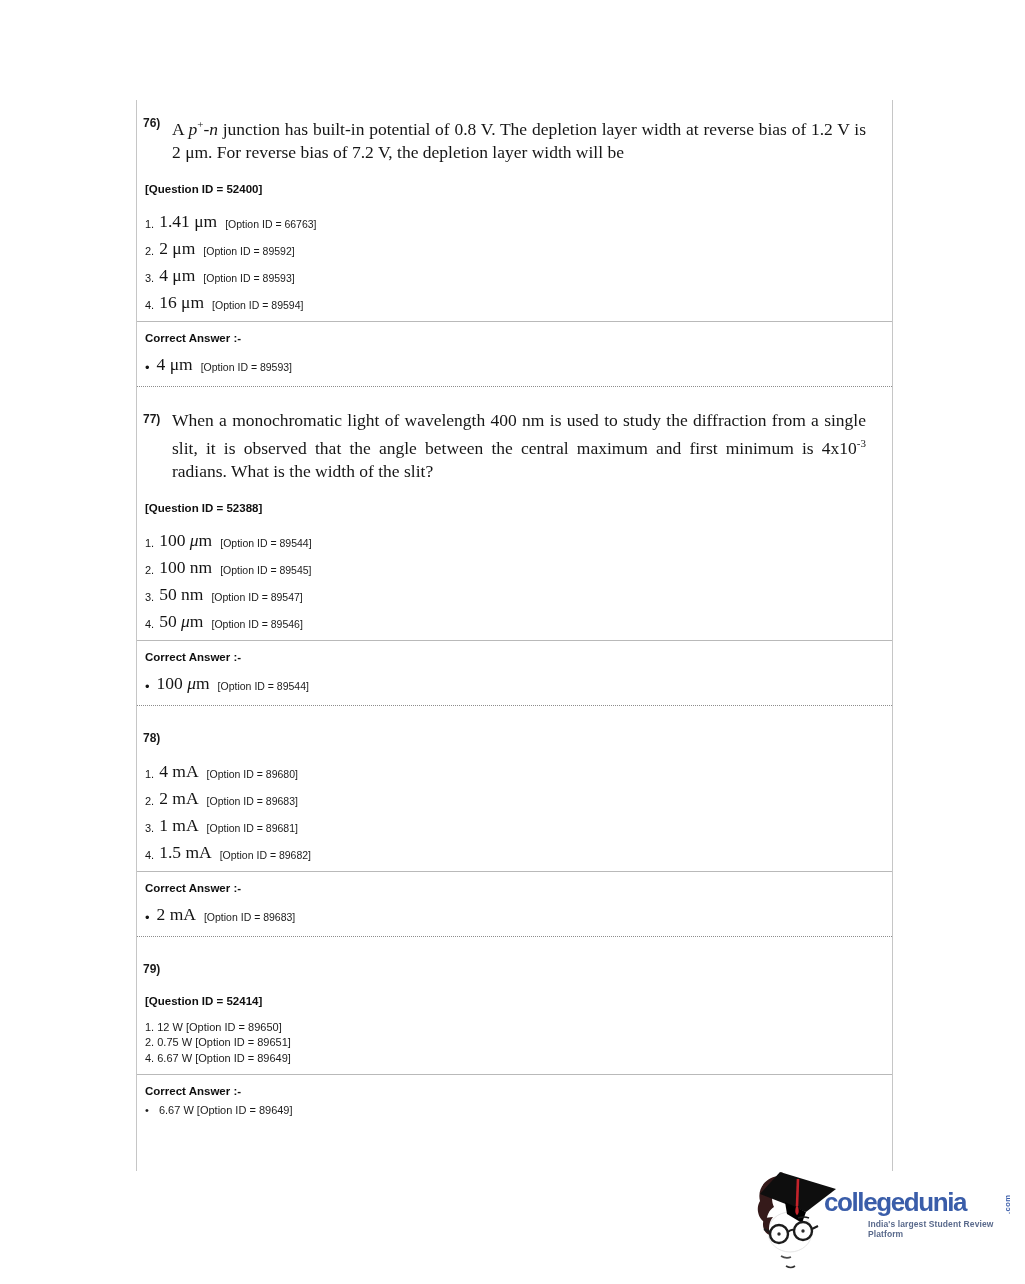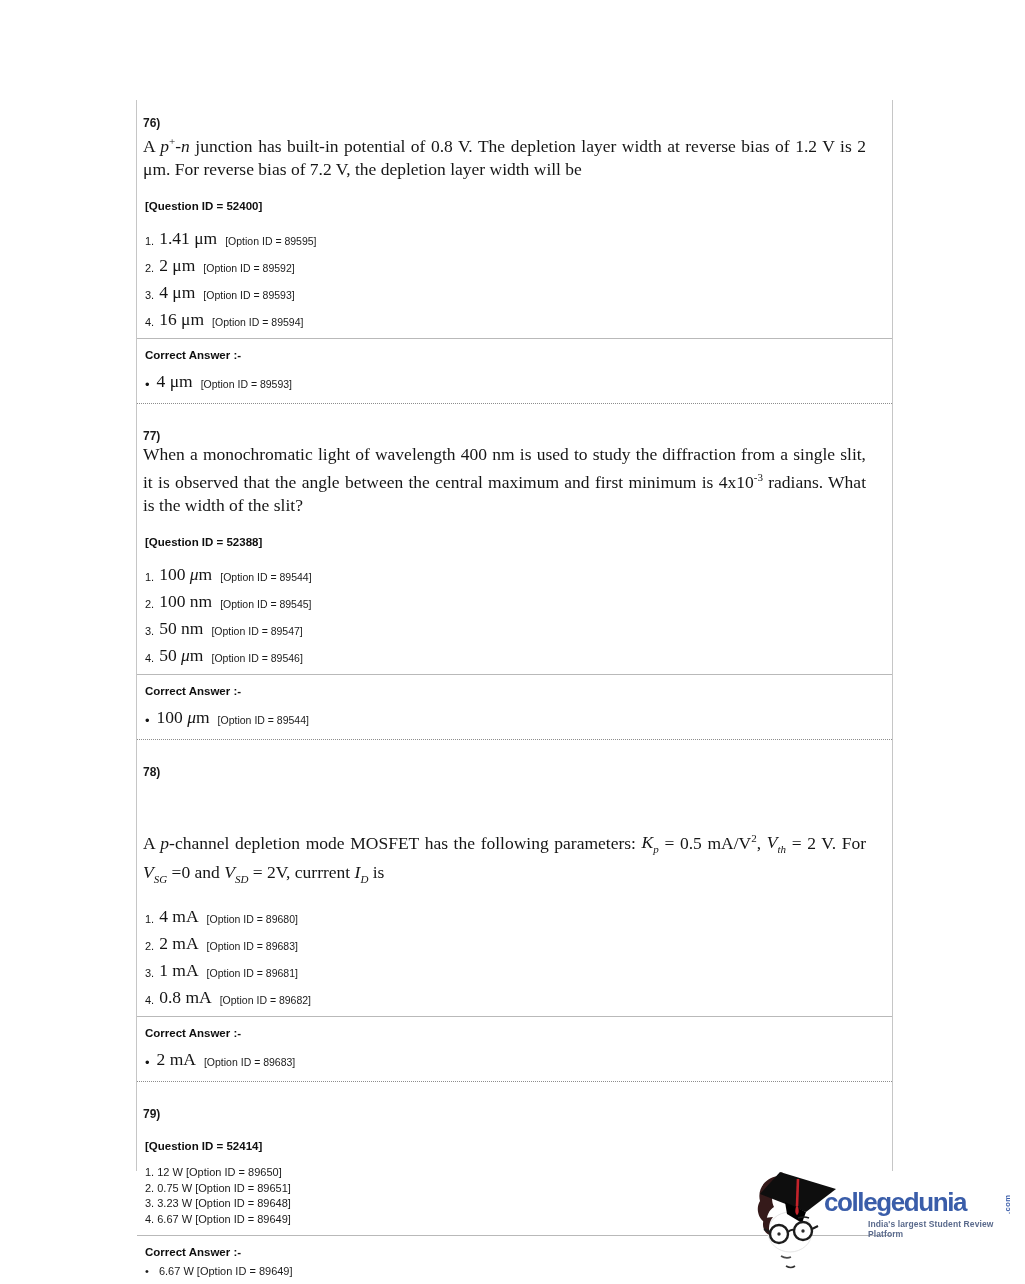--- a/index.html
+++ b/index.html
@@ -4,21 +4,21 @@
 <style>
   html,body{margin:0;padding:0;}
   body{
     width:1025px;height:1284px;position:relative;background:#ffffff;
     font-family:"Liberation Sans",sans-serif;color:#141414;overflow:hidden;
   }
   .sheet{
     position:absolute;left:136px;top:100px;width:757px;height:1071px;
     border-left:1px solid #c6c6c6;border-right:1px solid #c6c6c6;box-sizing:border-box;
   }
-  .q-head{display:flex;padding:13px 26px 0 6px;flex-direction:column;}
+  .q-head{display:flex;padding:13px 26px 0 6px;}
   .q-num{font-weight:bold;font-size:12px;width:29px;flex:none;padding-top:3px;color:#1a1a1a;}
   .q-text{
     flex:1;font-family:"Liberation Serif",serif;font-size:17.5px;line-height:23px;
     text-align:justify;color:#161616;
   }
   .q-text sup{font-size:11px;}
   .q-text sub{font-size:11px;}
   .qid{font-weight:bold;font-size:11.5px;margin:19px 0 0 8px;color:#0f0f0f;}
   .options{margin:13px 0 9px 8px;}
   .opt{display:flex;align-items:flex-end;margin-bottom:4px;height:23px;}
@@ -57,21 +57,21 @@
   <section>
     <div class="q-head">
       <span class="q-num">76)</span>
       <div class="q-text">A <i>p</i><sup>+</sup>-<i>n</i> junction has built-in potential of 0.8 V. The depletion layer width at reverse bias of 1.2 V is 2 μm. For reverse bias of 7.2 V, the depletion layer width will be</div>
     </div>
     <div class="qid">[Question ID = 52400]</div>
     <div class="options">
       <div class="opt">
         <span class="opt-num">1.</span>
         <span class="opt-val">1.41 μm</span>
-        <span class="opt-id">[Option ID = 89595]</span>
+        <span class="opt-id">[Option ID = 66763]</span>
       </div>
       <div class="opt">
         <span class="opt-num">2.</span>
         <span class="opt-val">2 μm</span>
         <span class="opt-id">[Option ID = 89592]</span>
       </div>
       <div class="opt">
         <span class="opt-num">3.</span>
         <span class="opt-val">4 μm</span>
         <span class="opt-id">[Option ID = 89593]</span>
@@ -126,41 +126,40 @@
       <span class="bullet">•</span>
       <span class="opt-val">100 <i>μ</i>m</span>
       <span class="opt-id">[Option ID = 89544]</span>
     </div>
     <div class="dotted"></div>
   </section>
 
   <section>
     <div class="q-head" style="padding-top:22px;gap:48px;">
       <span class="q-num">78)</span>
-      <div class="q-text">A <i>p</i>-channel depletion mode MOSFET has the following parameters: <i>K<sub>p</sub></i> = 0.5 mA/V<sup>2</sup>, <i>V<sub>th</sub></i> = 2 V. For <i>V<sub>SG</sub></i> =0 and <i>V<sub>SD</sub></i> = 2V, currrent <i>I<sub>D</sub></i> is</div>
     </div>
     <div class="options">
       <div class="opt">
         <span class="opt-num">1.</span>
         <span class="opt-val">4 mA</span>
         <span class="opt-id">[Option ID = 89680]</span>
       </div>
       <div class="opt">
         <span class="opt-num">2.</span>
         <span class="opt-val">2 mA</span>
         <span class="opt-id">[Option ID = 89683]</span>
       </div>
       <div class="opt">
         <span class="opt-num">3.</span>
         <span class="opt-val">1 mA</span>
         <span class="opt-id">[Option ID = 89681]</span>
       </div>
       <div class="opt">
         <span class="opt-num">4.</span>
-        <span class="opt-val">0.8 mA</span>
+        <span class="opt-val">1.5 mA</span>
         <span class="opt-id">[Option ID = 89682]</span>
       </div>
     </div>
     <div class="sep"></div>
     <div class="ca-label">Correct Answer :-</div>
     <div class="opt ca-row">
       <span class="bullet">•</span>
       <span class="opt-val">2 mA</span>
       <span class="opt-id">[Option ID = 89683]</span>
     </div>
@@ -175,25 +174,20 @@
     <div class="plain-options">
       <div>
         <span>1.</span>
         <span>12 W</span>
         <span>[Option ID = 89650]</span>
       </div>
       <div>
         <span>2.</span>
         <span>0.75 W</span>
         <span>[Option ID = 89651]</span>
-      </div>
-      <div>
-        <span>3.</span>
-        <span>3.23 W</span>
-        <span>[Option ID = 89648]</span>
       </div>
       <div>
         <span>4.</span>
         <span>6.67 W</span>
         <span>[Option ID = 89649]</span>
       </div>
     </div>
     <div class="sep"></div>
     <div class="ca-label">Correct Answer :-</div>
     <div class="ca-row ca-plain">

